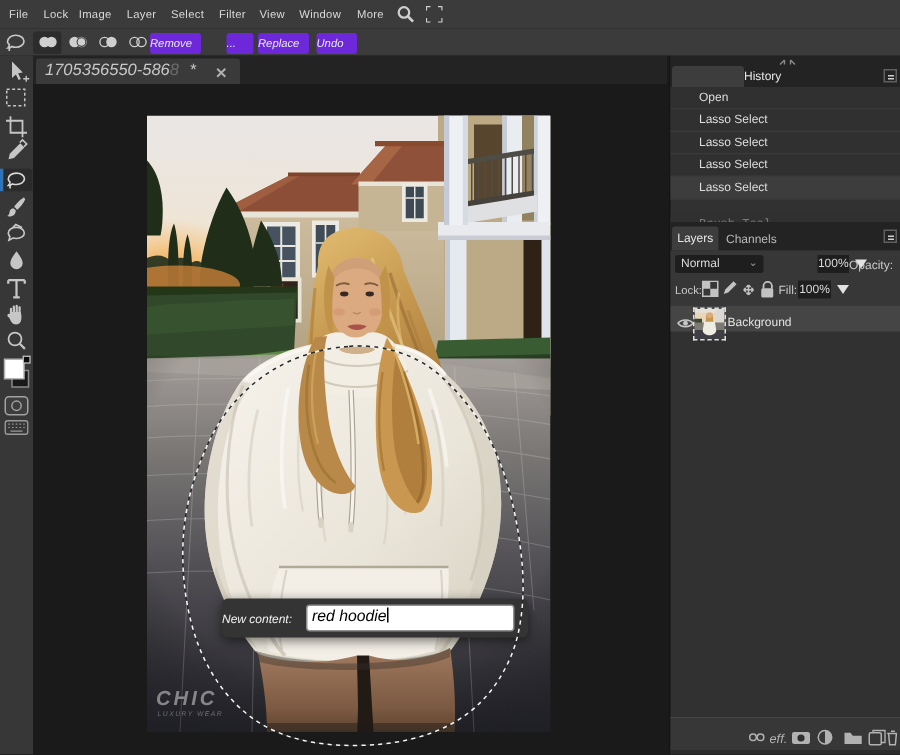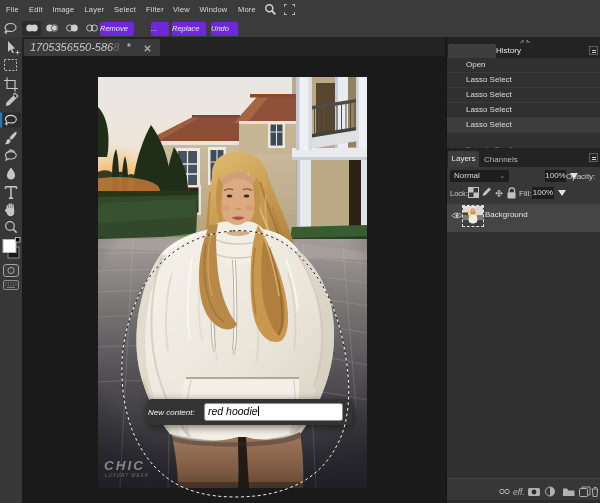--- a/index.html
+++ b/index.html
@@ -24,21 +24,21 @@
 #dlg .lab { position:absolute; left:0; top:9px; font-size:8px; color:#f2f2f2; }
 #dlg .inp { position:absolute; left:56px; top:4px; width:139px; height:17.5px; background:#fff; border:1px solid #8f8f8f; border-radius:2.5px; font-size:10.5px; color:#000; line-height:15px; padding-left:3px; }
 #dlg .caret { display:inline-block; width:1px; height:10px; background:#000; vertical-align:-1px; }
 #selsvg { left:22px; top:37px; width:423px; height:466px; z-index:15; pointer-events:none; position:absolute; }
 </style>
 </head>
 <body>
 
 <div class="abs" id="menubar">
   <span style="left:6px">File</span>
-  <span style="left:29px">Edit</span>
+  <span style="left:29px">Lock</span>
   <span style="left:52.5px">Image</span>
   <span style="left:84.5px">Layer</span>
   <span style="left:114px">Select</span>
   <span style="left:146px">Filter</span>
   <span style="left:173px">View</span>
   <span style="left:199.5px">Window</span>
   <span style="left:238px">More</span>
   <svg style="position:absolute;left:264px;top:3px" width="13" height="13" viewBox="0 0 13 13">
       <circle cx="5.3" cy="5.3" r="3.5" fill="none" stroke="#cfcfcf" stroke-width="1.5"></circle>
       <line x1="8" y1="8" x2="11.4" y2="11.4" stroke="#cfcfcf" stroke-width="1.8"></line>
@@ -424,21 +424,21 @@
         <rect x="5.5" y="5.5" width="5" height="5"></rect>
       <path d="M21,0.5 l2,2 l-5.5,5.5 l-3,1 l1,-3 Z"></path>
       <path d="M31,3 v6.5 M27.8,6.2 h6.5 M31,3 l-1.4,1.4 M31,3 l1.4,1.4 M31,9.5 l-1.4,-1.4 M31,9.5 l1.4,-1.4 M27.8,6.2 l1.4,-1.4 M27.8,6.2 l1.4,1.4 M34.3,6.2 l-1.4,-1.4 M34.3,6.2 l-1.4,1.4" stroke="#c2c2c2" stroke-width="1" fill="none"></path>
       <rect x="39.5" y="5.2" width="8" height="6.2" rx="1"></rect>
       <path d="M41,5.5 v-1.8 a2.8,2.8 0 0 1 5.6,0 v1.8" fill="none" stroke="#c2c2c2" stroke-width="1.2"></path>
     </g>
   </svg>
   <div style="position:absolute;left:72px;top:152px;font-size:8px;color:#c9c9c9;">Fill:</div>
   <div style="position:absolute;left:85px;top:150px;width:22px;height:12px;background:#1e1e1e;color:#dadada;font-size:8px;line-height:12px;text-align:center;">100%</div>
   <div style="position:absolute;left:111px;top:153px;width:0;height:0;border-left:4px solid transparent;border-right:4px solid transparent;border-top:6px solid #e2e2e2;"></div>
-  <div style="position:absolute;left:0;top:167px;width:154px;height:28px;background:#454545;">
+  <div style="position:absolute;left:0;top:167px;width:154px;height:17px;background:#454545;">
     <svg style="position:absolute;left:4px;top:7px" width="12" height="9" viewBox="0 0 12 9">
         <path d="M1,4.5 C3,1.5 9,1.5 11,4.5 C9,7.5 3,7.5 1,4.5 Z" fill="none" stroke="#c6c6c6" stroke-width="1"></path>
         <circle cx="6" cy="4.5" r="1.6" fill="#c6c6c6"></circle>
       </svg>
     <div style="position:absolute;left:16px;top:1.5px;width:20px;height:20px;background:#000;outline:1px dashed #ddd;">
       <svg width="20" height="20" viewBox="0 0 20 20">
           <rect width="20" height="20" fill="#e7d6b8"></rect>
           <rect y="0" width="20" height="2.5" fill="#e6e0da"></rect>
           <rect x="14" y="0" width="6" height="8" fill="#dcd8d4"></rect>
           <rect y="6.5" width="5" height="4" fill="#3a4a2e"></rect>

